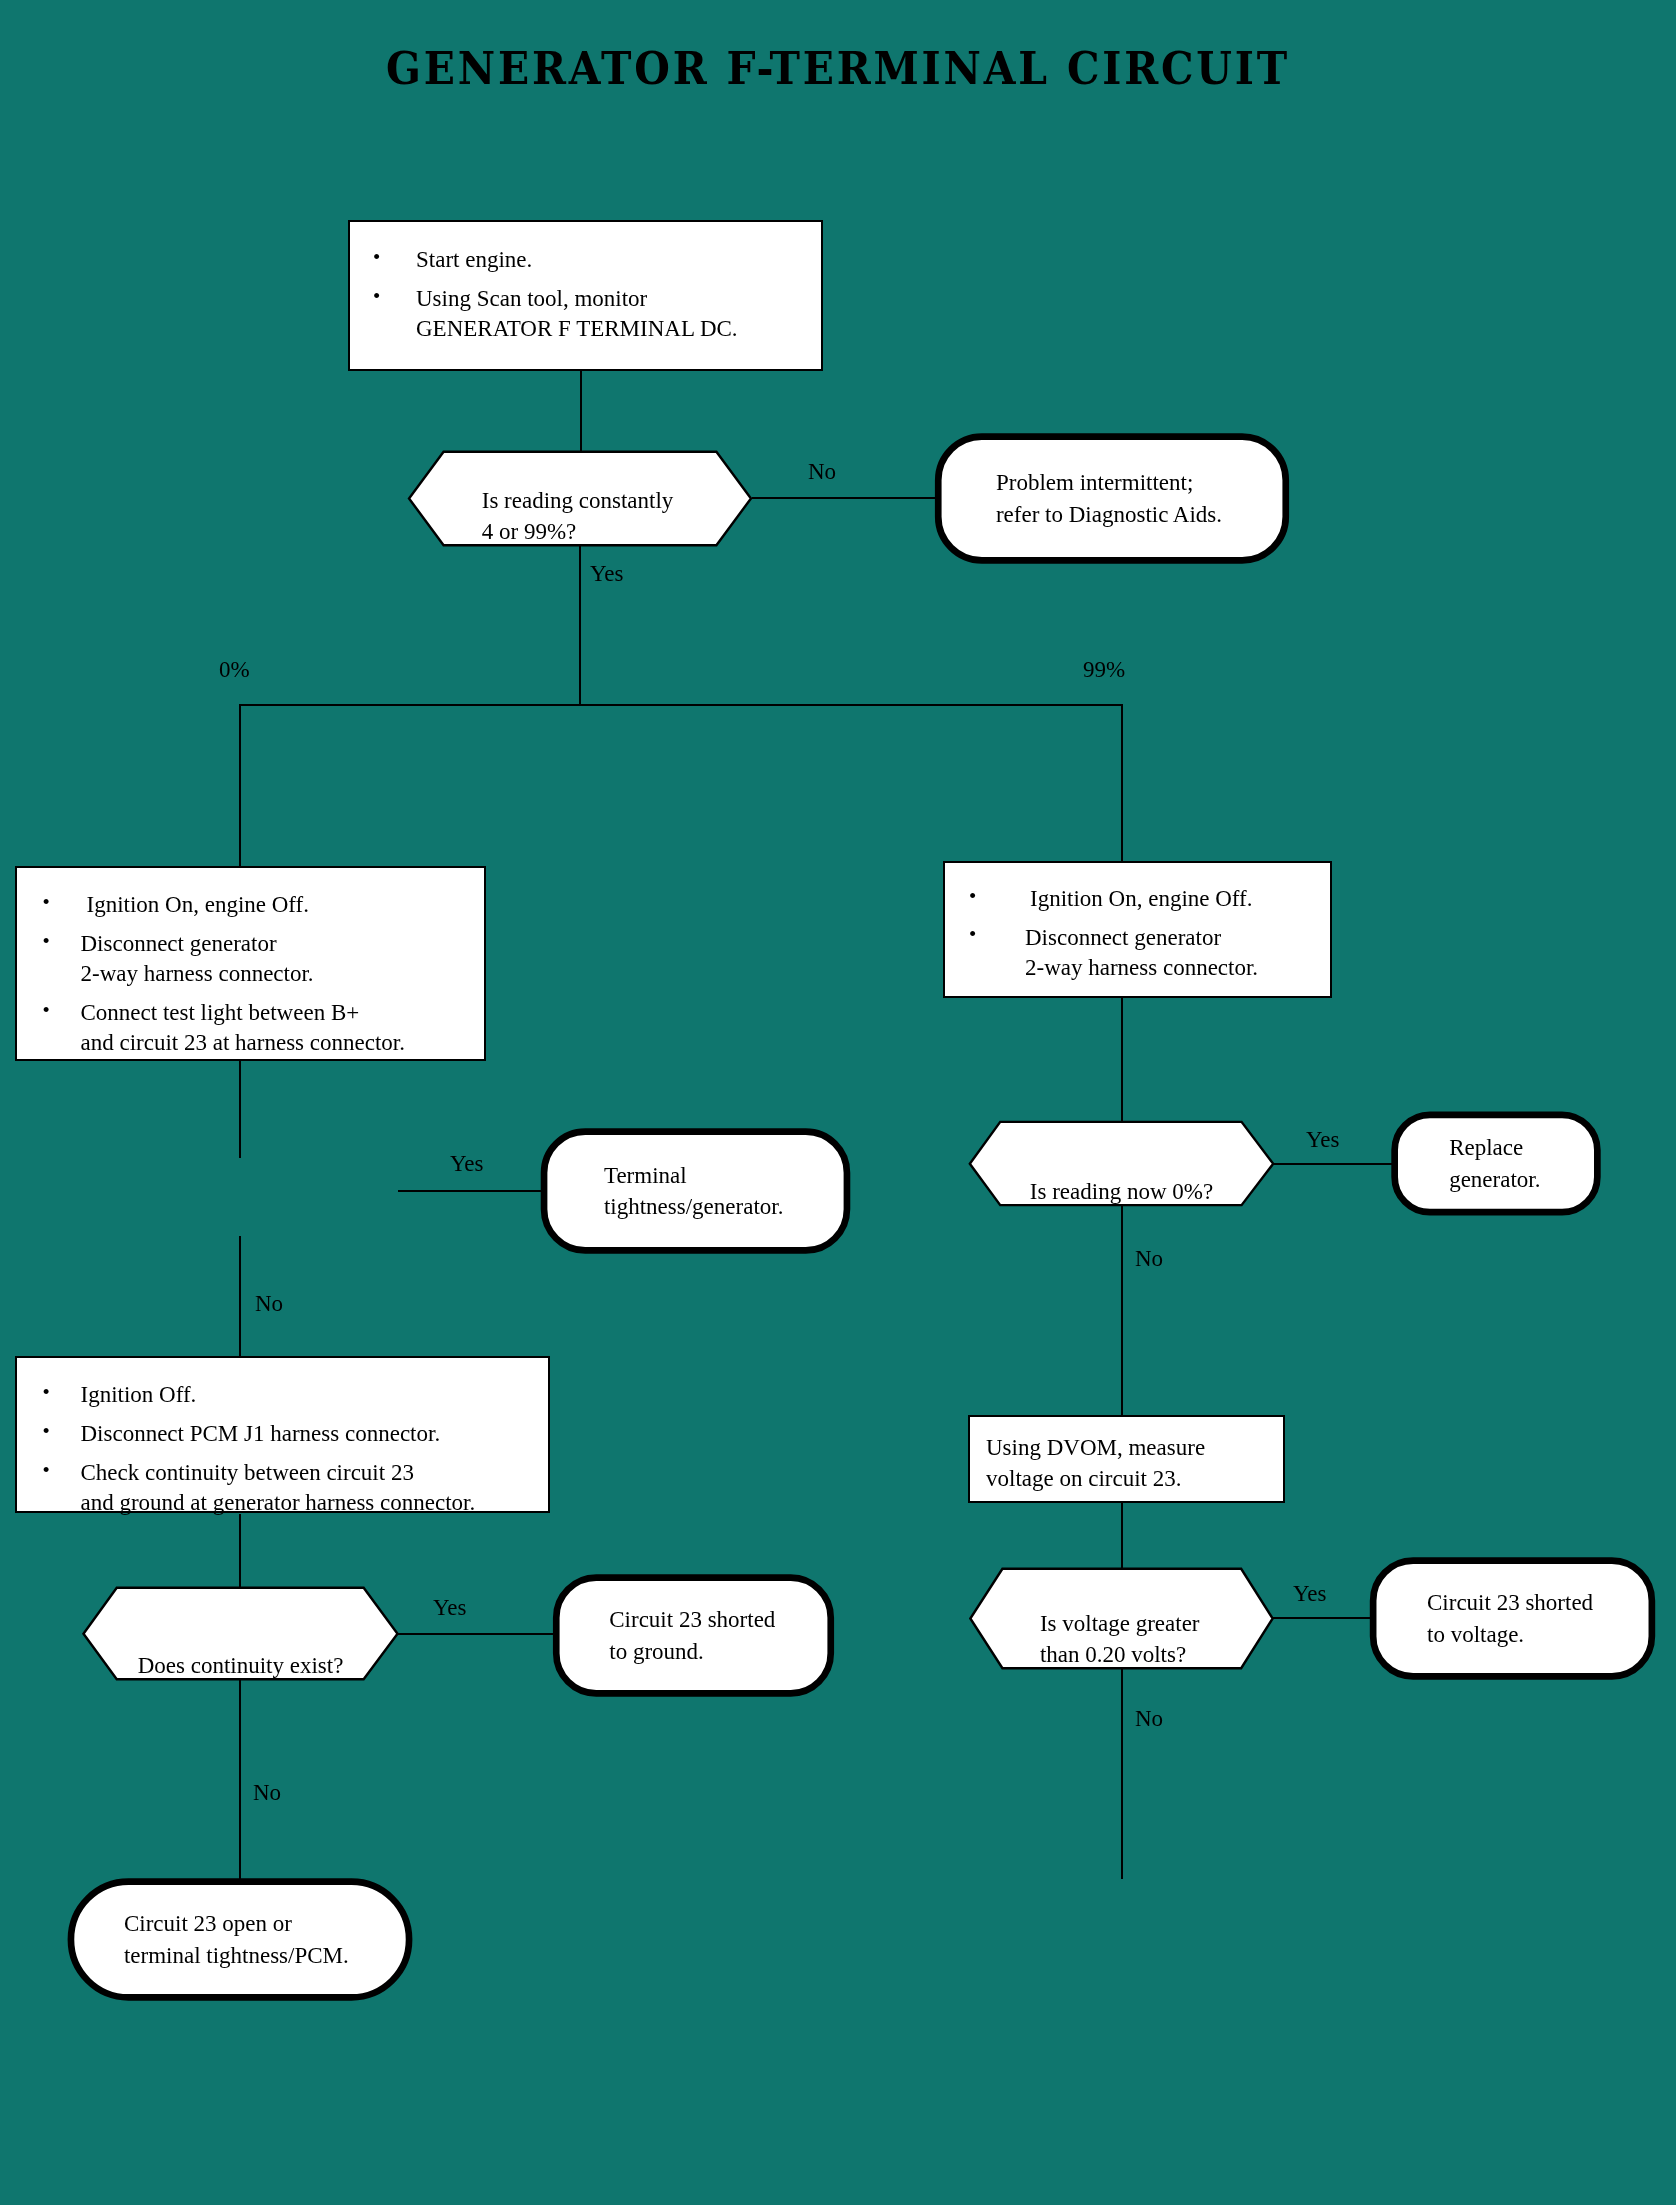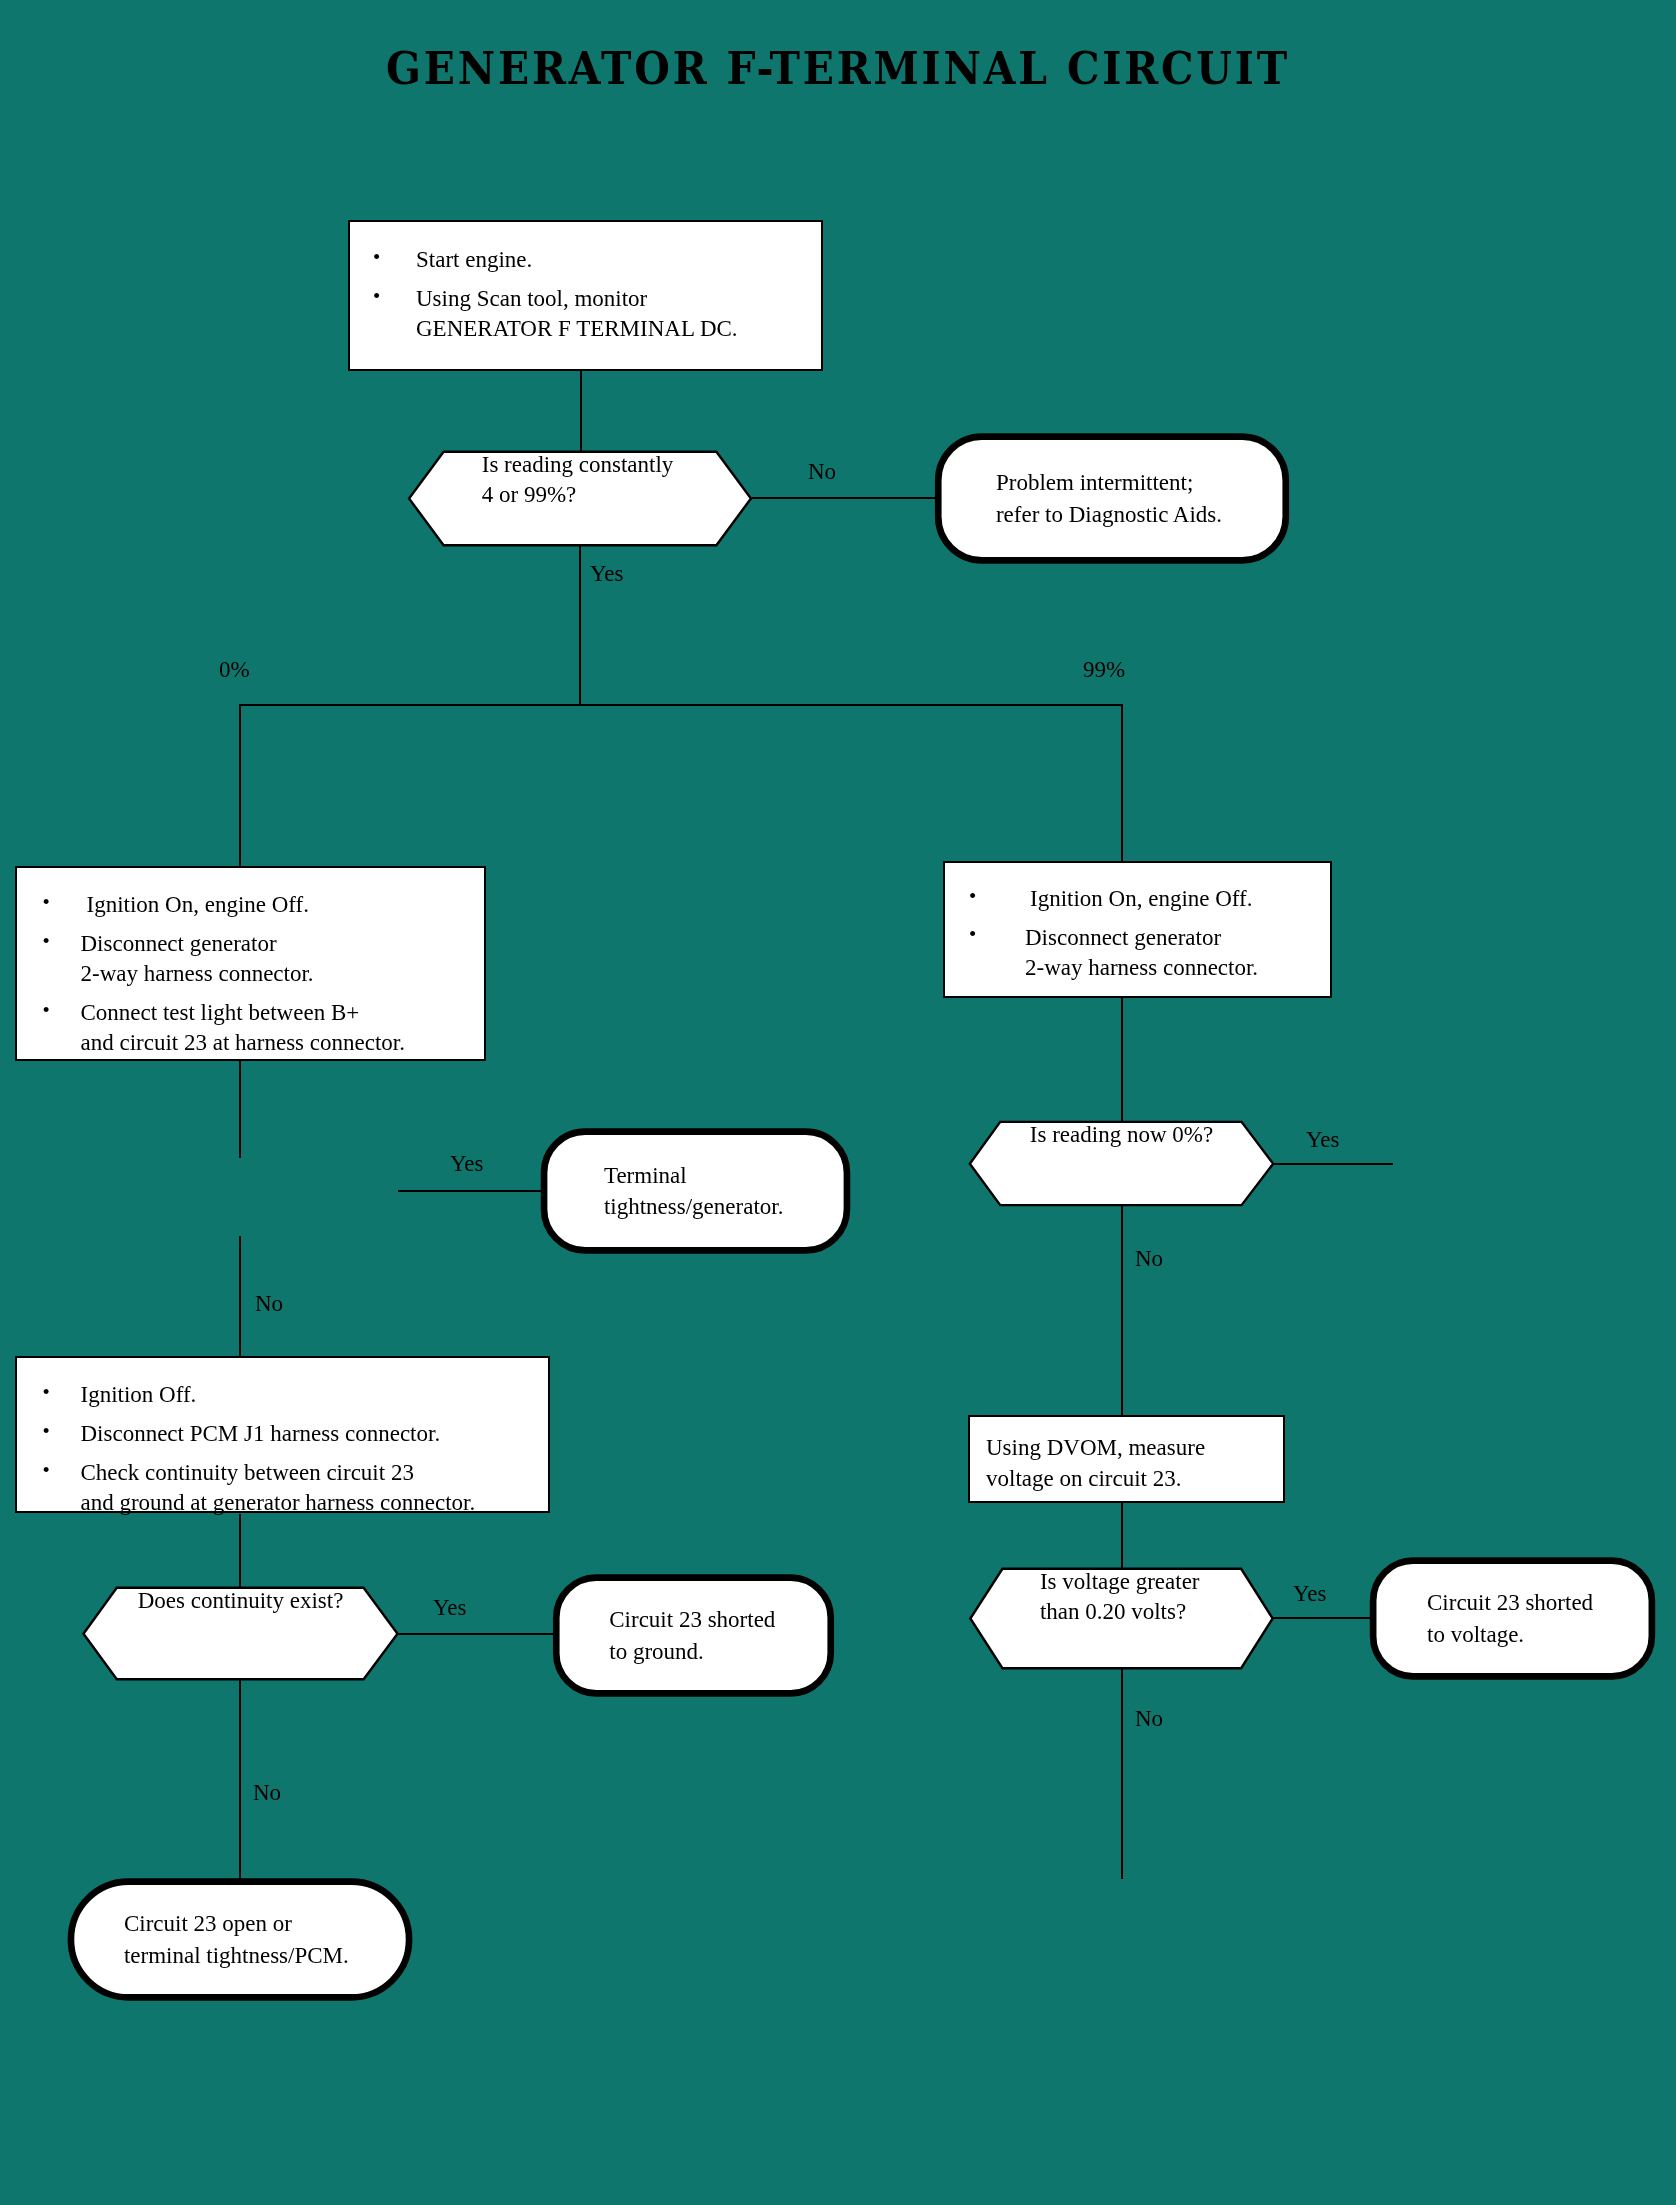--- a/index.html
+++ b/index.html
@@ -75,21 +75,21 @@
   
   .hex {
     position: absolute;
   }
   .hex svg { display: block; }
   .hex .hexlabel {
     position: absolute;
     left: 0; top: 0;
     width: 100%; height: 100%;
     display: flex;
-    align-items: flex-start;
+    align-items: flex-end;
     justify-content: center;
     font-size: 23px;
     line-height: 1.32;
     text-align: left;
     pointer-events: none;
   }
   .hex .hexlabel span { display: block; }
 
   
   .term {
@@ -320,20 +320,31 @@
     <div class="hexlabel">
       <div>
         <span>Is reading now 0%?</span>
       </div>
     </div>
   </div>
 
   <div class="line hline" style="left:1273px; top:1163px; width:120px; height:2.4px;"></div>
   <div class="edgelabel" style="left:1306px; top:1128px;">Yes</div>
 
+  <div class="term" style="left:1391px; top:1111px; width:210px; height:105px;">
+    <svg width="210" height="105" viewBox="0 0 345 172">
+      <rect x="6" y="6" width="333" height="160" rx="58" ry="58" fill="#ffffff" stroke="#000000" stroke-width="11"></rect>
+    </svg>
+    <div class="termlabel">
+      <div style="margin-left:-2.4px;">
+        <span>Replace</span>
+        <span>generator.</span>
+      </div>
+    </div>
+  </div>
 
   <div class="line vline" style="left:1121px; top:1205px; width:2.4px; height:210px;"></div>
   <div class="edgelabel" style="left:1135px; top:1247px;">No</div>
 
   <div class="node procbox" style="left:968px; top:1415px; width:317px; height:88px;">
     <div class="plaintext" style="margin:16px 3px 0 16px;">
       <span>Using DVOM, measure</span><br>
       <span>voltage on circuit 23.</span>
     </div>
   </div>

